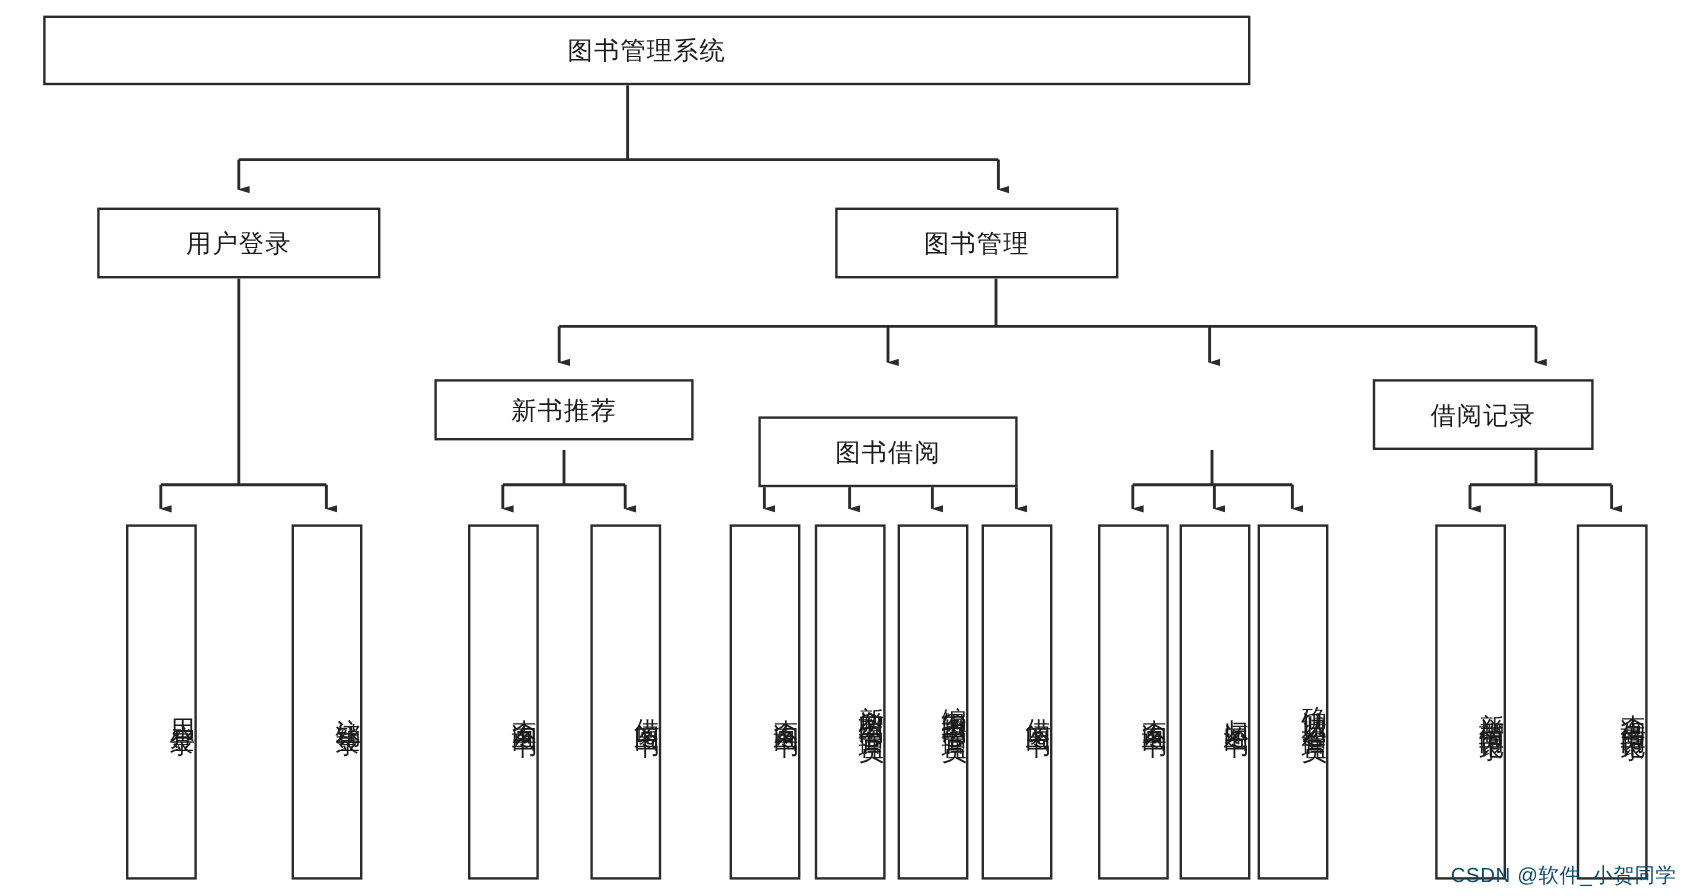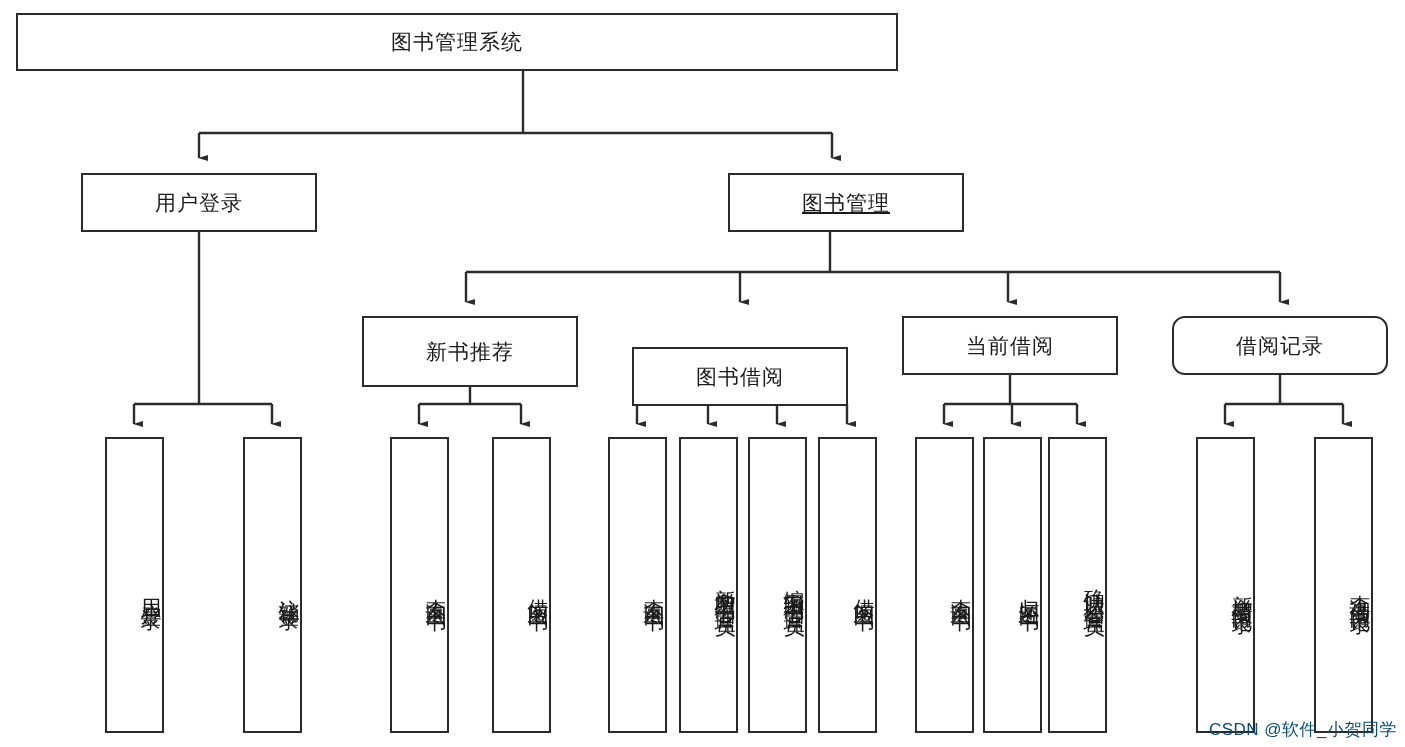--- a/index.html
+++ b/index.html
@@ -113,41 +113,38 @@
       <path d="M1012,404 L1012,424" marker-end="url(#arrow)"></path>
       <path d="M1077,404 L1077,424" marker-end="url(#arrow)"></path>
 
       <path d="M1280,375 L1280,404"></path>
       <path d="M1225,404 L1343,404"></path>
       <path d="M1225,404 L1225,424" marker-end="url(#arrow)"></path>
       <path d="M1343,404 L1343,424" marker-end="url(#arrow)"></path>
     </g>
   </svg>
 
-  <div class="node h" style="left:16px; top:13px; width:882px; height:58px;">
+  <div class="node h" style="left:36px; top:13px; width:1006px; height:58px;">
     <span>图书管理系统</span>
   </div>
 
   <div class="node h" style="left:81px; top:173px; width:236px; height:59px;">
     <span>用户登录</span>
   </div>
-  <div class="node h" style="left:728px; top:173px; width:236px; height:59px;text-decoration:underline;">
+  <div class="node h" style="left:696px; top:173px; width:236px; height:59px;">
     <span>图书管理</span>
   </div>
 
-  <div class="node h" style="left:362px; top:316px; width:216px; height:71px;">
+  <div class="node h" style="left:362px; top:316px; width:216px; height:51px;">
     <span>新书推荐</span>
   </div>
   <div class="node h" style="left:632px; top:316px; width:216px; height:59px;margin-top:31px;">
     <span>图书借阅</span>
   </div>
-  <div class="node h" style="left:902px; top:316px; width:216px; height:59px;">
-    <span>当前借阅</span>
-  </div>
-  <div class="node h" style="left:1172px; top:316px; width:216px; height:59px;border-radius:13px;">
+  <div class="node h" style="left:1144px; top:316px; width:184px; height:59px;">
     <span>借阅记录</span>
   </div>
 
   <div class="node leaf" style="left:105px; top:437px; width:59px; height:296px;">
     <span class="vtext">用户登录</span>
   </div>
   <div class="node leaf" style="left:243px; top:437px; width:59px; height:296px;">
     <span class="vtext">注销登录</span>
   </div>
 

